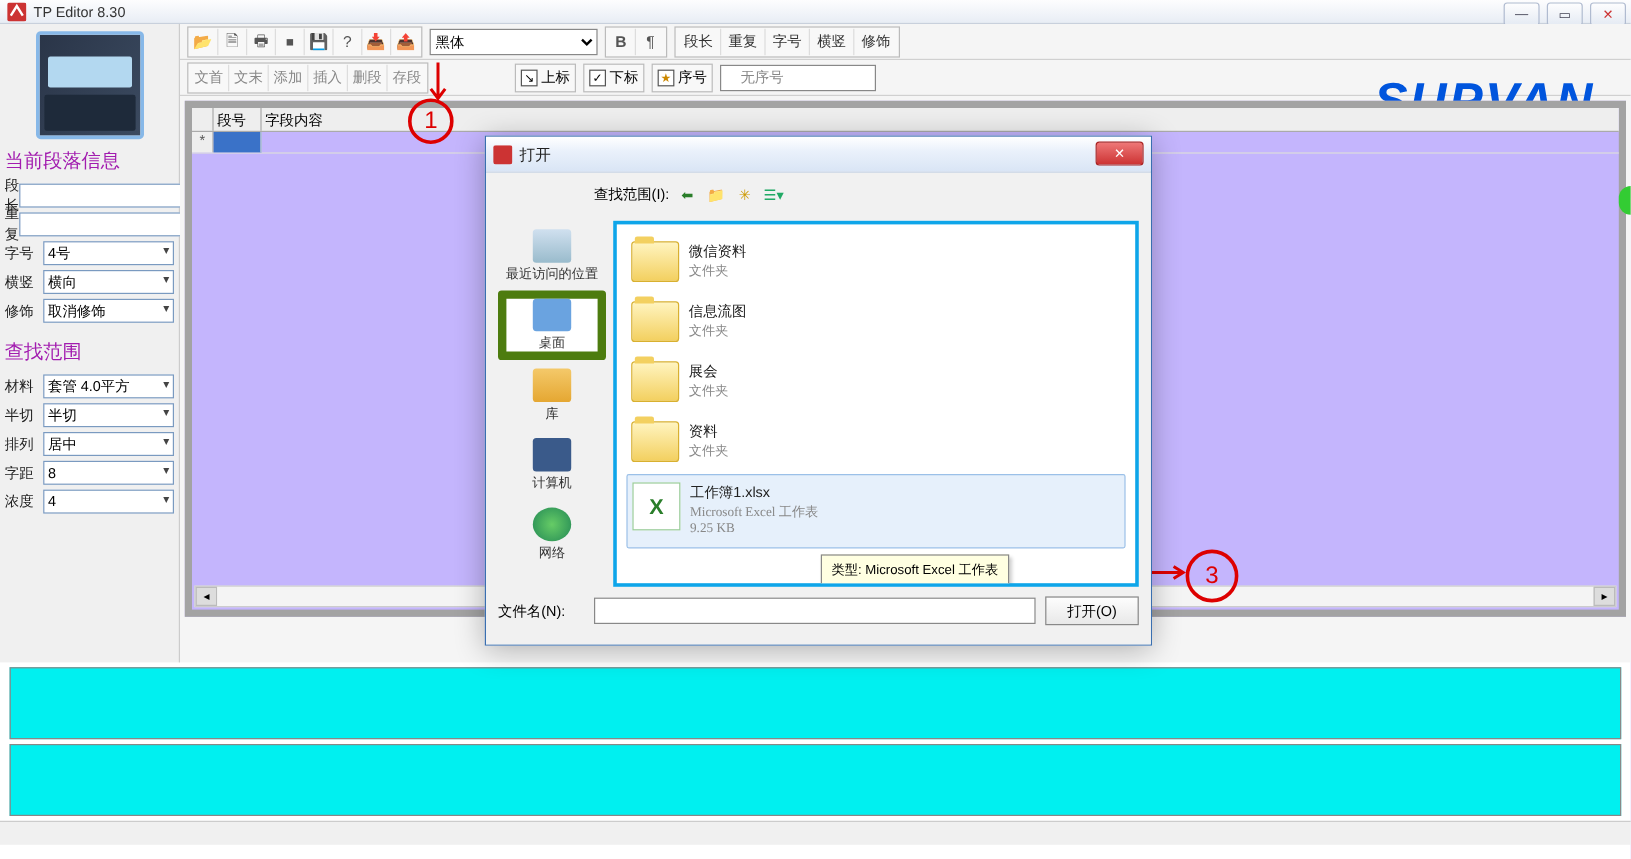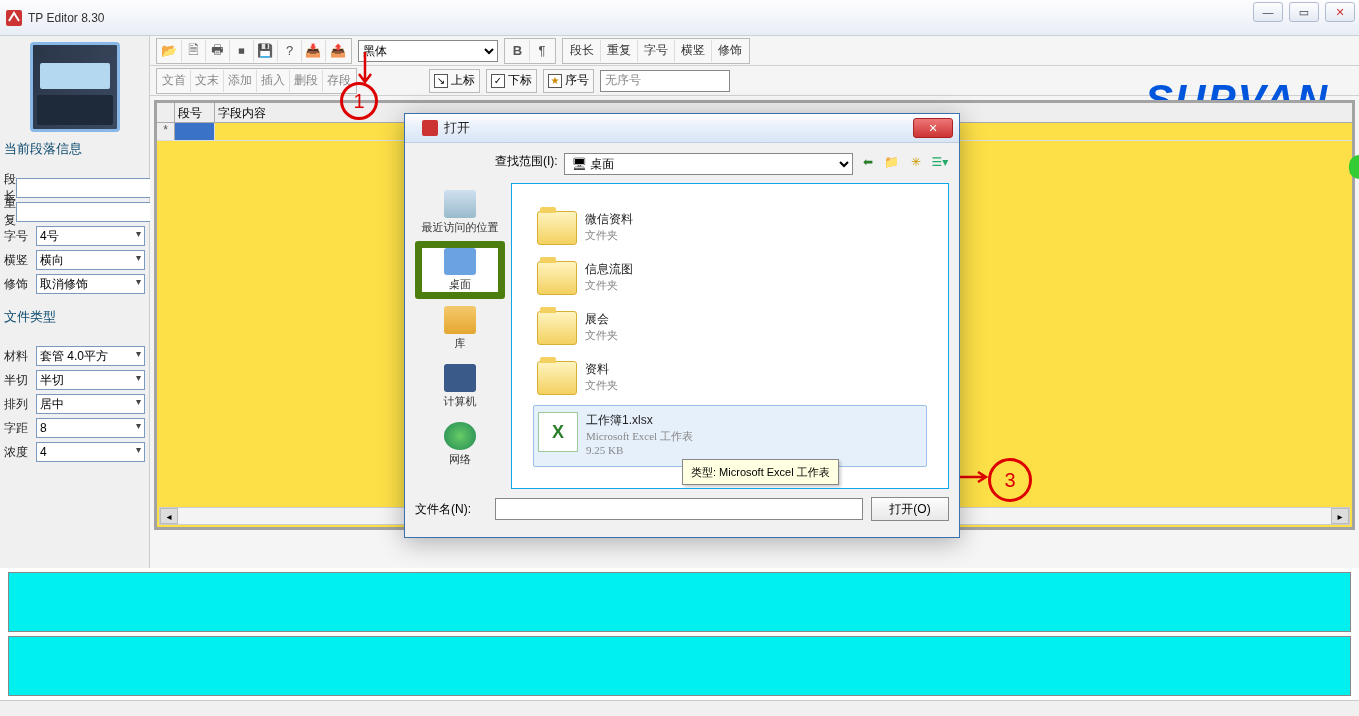--- a/index.html
+++ b/index.html
@@ -1,92 +1,92 @@
 <!DOCTYPE html>
 <html><head>
 <meta charset="utf-8">
 <style>
 * { box-sizing: border-box; margin: 0; padding: 0; }
 body { font-family: "Microsoft YaHei", SimSun, Arial, sans-serif; font-size: 12px; background: #fff; width: 1359px; height: 716px; overflow: hidden; position: relative; }
 
-.titlebar { height: 36px; background: linear-gradient(#fdfdfe, #e8edf5); border-bottom: 1px solid #c8d0dc; display: flex; align-items: center; padding: 0 6px; position: relative; }
+.titlebar { height: 20px; background: linear-gradient(#fdfdfe, #e8edf5); border-bottom: 1px solid #c8d0dc; display: flex; align-items: center; padding: 0 6px; position: relative; }
 .titlebar .app-icon { width: 16px; height: 16px; margin-right: 6px; }
 .titlebar .title { color: #333; }
 .win-controls { position: absolute; right: 4px; top: 2px; display: flex; gap: 6px; }
 .win-btn { width: 30px; height: 20px; border: 1px solid #b0bbd0; border-radius: 3px; background: linear-gradient(#fdfdfe,#e4eaf3); display: flex; align-items: center; justify-content: center; font-size: 11px; color: #445; }
 .win-btn.close { color: #c33; }
 
 .main-row { display: flex; height: 532px; }
 .left-pane { width: 150px; background: #f0f0f0; border-right: 1px solid #ccc; padding: 4px; }
 .device-img { width: 90px; height: 90px; background: linear-gradient(120deg,#2a3548,#3b4a60); border: 3px solid #87b8e8; border-radius: 4px; margin: 2px auto 6px; display:flex; flex-direction:column; justify-content:flex-end; align-items:center; }
 .device-img .screen { width: 70px; height: 26px; background:#b3d8f0; margin-bottom:6px; border-radius:2px; }
 .device-img .kbd { width:76px; height:30px; background:#1e2a3a; border-radius:2px; margin-bottom:4px; }
-.section-header { color: #0c4a6e; font-size: 13px; padding: 2px 0 20px; }
+.section-header { color: #a21caf; font-size: 16px; padding: 2px 0 8px; }
 .form-row { display: flex; align-items: center; margin-bottom: 4px; height: 20px; }
 .form-row label { width: 32px; color: #222; }
 .form-row input, .form-row select { flex: 1; height: 20px; border: 1px solid #7a9ac0; font-size: 12px; padding: 0 3px; background:#fff; }
 .form-row input.num { text-align: right; }
 select.drop { appearance: none; background: #fff; }
 .drop-wrap { position:relative; flex:1;border-radius:10px; }
 .drop-wrap::after { content:"▾"; position:absolute; right:4px; top:2px; font-size:10px; color:#444; pointer-events:none; }
 .drop-wrap select { width:100%; }
 
 .right-pane { flex: 1; position: relative; background: #f5f5f5; }
 .toolbar-row { height: 30px; background: #f5f5f5; border-bottom: 1px solid #d0d0d0; display: flex; align-items: center; padding: 2px 6px; gap: 6px; }
 .tb-group { display:flex; border:1px solid #bbb; background:#f8f8f8; padding:1px; }
 .tb-btn { width: 24px; height: 22px; border: none; background: transparent; display:flex; align-items:center; justify-content:center; font-size:13px; color:#555; border-right:1px solid #ddd; }
 .tb-btn:last-child { border-right:none; }
 .tb-btn.txt { width:auto; min-width:28px; padding:0 4px; font-size:12px; color:#888; }
 .tb-btn.wide { width:auto; padding:0 6px; font-size:12px; color:#333; }
 .font-select { width:140px; height:22px; border:1px solid #888; font-size:12px; background:#fff; }
 .checkbox-group { display:flex; align-items:center; gap:3px; border:1px solid #bbb; padding:1px 4px; height:24px; background:#f8f8f8; }
 .checkbox-group .cb { width:14px; height:14px; border:1px solid #555; display:inline-flex; align-items:center; justify-content:center; font-size:10px; background:#fff; }
-.seq-input { width:130px; height:22px; border:1px solid #888; font-size:12px; padding:0 4px; color:#888; }
+.seq-input { width:130px; height:22px; border:1px solid #888; font-size:12px; padding:0 16px; color:#888; }
 .brand { position:absolute; right:30px; top:40px; font-family: Arial Black, Arial; font-size:42px; font-style:italic; color:#0055dd; font-weight:bold; letter-spacing:2px; }
 
-.grid-area { margin: 4px; border:3px solid #a3a3a3; background:#fde047; height: 430px; position:relative; }
+.grid-area { margin: 4px; border:6px solid #a3a3a3; background:#c4b5fd; height: 430px; position:relative; }
 .grid-header { display:flex; height:20px; background:#eee; border-bottom:1px solid #aaa; }
 .grid-header .col0 { width:18px; border-right:1px solid #aaa; }
 .grid-header .col1 { width:40px; border-right:1px solid #aaa; padding:2px 3px; }
 .grid-header .col2 { flex:1; padding:2px 3px; }
 .grid-body-row { display:flex; height:18px; border-bottom:1px solid #ddd; }
 .grid-body-row .c0 { width:18px; border-right:1px solid #aaa; background:#eee; text-align:center; color:#555; }
 .grid-body-row .c1 { width:40px; border-right:1px solid #ddd; background:#3a72c8; }
 .grid-body-row .c2 { flex:1; }
 .hscroll { position:absolute; bottom:2px; left:2px; right:2px; height:18px; background:#eee; border:1px solid #ccc; display:flex; }
 .hscroll .arr { width:18px; background:#ddd; border:1px solid #bbb; text-align:center; font-size:10px; line-height:16px; }
 .hscroll .track { flex:1; background:#f4f4f4; }
 
 .preview-strip { height:60px; background:#00f0f0; margin:4px 8px; border:1px solid #888; }
 .statusbar { height:20px; background:#f0f0f0; border-top:1px solid #ccc; }
 
 .callout { position:absolute; border:3px solid #d00; border-radius:22px; display:flex; align-items:center; justify-content:center; font-size:20px; color:#d00; background:transparent; pointer-events:none; }
 .arrow-svg { position:absolute; pointer-events:none; }
 
 
 .dialog { position:absolute; left:404px; top:113px; width:556px; height:425px; background:#fff; border:1px solid #3a6fb0; box-shadow:0 4px 24px rgba(0,0,0,.3); display:flex; flex-direction:column; z-index:10; }
-.dlg-title { height:30px; background:linear-gradient(#fff,#eaf1fb 40%,#d9e5f5); border-bottom:1px solid #c0cee2; display:flex; align-items:center; padding:0 17px; }
+.dlg-title { height:30px; background:linear-gradient(#fff,#eaf1fb 40%,#d9e5f5); border-bottom:1px solid #c0cee2; display:flex; align-items:center; padding:0 6px; }
 .dlg-title .icon { width:16px; height:16px; margin-right:6px; }
 .dlg-title .txt { font-size:13px; color:#222; }
 .dlg-close { position:absolute; right:6px; top:4px; width:40px; height:20px; background:linear-gradient(#e77,#c33); border:1px solid #a22; border-radius:3px; color:#fff; display:flex; align-items:center; justify-content:center; font-size:11px; }
 .dlg-body { flex:1; background:#f1f1f1; padding:10px; display:flex; flex-direction:column; }
 .dlg-top-row { display:flex; gap:6px; height:24px; margin-left:80px; margin-bottom:6px; }
 .dlg-top-row label { font-size:12px; }
 .loc-select { flex:1; height:22px; border:1px solid #888; background:#fff; font-size:12px; padding:0 3px; }
 .nav-icon { width:18px; height:18px; display:flex; align-items:center; justify-content:center; color:#2a6; }
 .dlg-center { flex:1; display:flex; }
 .places { width:90px; display:flex; flex-direction:column; }
 .place-item { height:58px; display:flex; flex-direction:column; align-items:center; justify-content:center; gap:2px; font-size:11px; color:#333; border:1px solid transparent; }
 .place-item.selected { background:#fff; border:7px solid #4d7c0f; border-radius:3px; }
 .place-icon { width:32px; height:28px; background:#6aa3e0; border-radius:3px; }
 .place-icon.recent { background:linear-gradient(#d0e0ef,#9bc); }
 .place-icon.lib { background:linear-gradient(#f4c96a,#e5a732); }
 .place-icon.pc { background:#3a5a8a; }
 .place-icon.net { background:radial-gradient(circle,#6c6,#285); border-radius:50%; }
-.file-area { flex:1; background:#fff; border:1px solid #0ea5e9; margin-left:6px; padding:21px; overflow:hidden; position:relative; }
+.file-area { flex:1; background:#fff; border:3px solid #0ea5e9; margin-left:6px; padding:8px; overflow:hidden; position:relative; }
 .file-item { display:flex; align-items:flex-start; gap:8px; padding:6px 4px 10px; }
 .folder-icon { width:40px; height:34px; background:linear-gradient(#fff4c0,#f3d060); border-radius:3px; border:1px solid #d8b030; position:relative; flex-shrink:0; }
 .folder-icon::before { content:""; position:absolute; top:-5px; left:2px; width:16px; height:6px; background:#f3d060; border-radius:2px 2px 0 0; }
 .xls-icon { width:40px; height:40px; background:#fff; border:1px solid #9c9; flex-shrink:0; display:flex; align-items:center; justify-content:center; font-size:18px; color:#2a7e2a; font-weight:bold; }
 .file-meta .name { font-size:12px; color:#222; }
 .file-meta .sub { font-size:11px; color:#888;font-family:Liberation Serif, serif; }
 .file-item.selected { background:#e6f0fb; border:1px solid #9bc0e8; border-radius:2px; }
 .tooltip { position:absolute; left:170px; top:275px; background:#ffffe1; border:1px solid #888; padding:4px 8px; font-size:11px; line-height:16px; box-shadow:2px 2px 3px rgba(0,0,0,.2); z-index:5; }
 .dlg-bottom { margin-top:8px; }
 .dlg-row2 { display:flex; align-items:center; gap:8px; margin-bottom:6px; height:24px; }
@@ -133,21 +133,21 @@
       </div>
     <div class="form-row">
         <label>横竖</label>
         <div class="drop-wrap"><select class="drop"><option>横向</option></select></div>
       </div>
     <div class="form-row">
         <label>修饰</label>
         <div class="drop-wrap"><select class="drop"><option>取消修饰</option></select></div>
       </div>
     <div style="height:8px"></div>
-    <div class="section-header">文件类型</div>
+    <div class="section-header">查找范围</div>
     <div class="form-row">
         <label>材料</label>
         <div class="drop-wrap"><select class="drop"><option>套管 4.0平方</option></select></div>
       </div>
     <div class="form-row">
         <label>半切</label>
         <div class="drop-wrap"><select class="drop"><option>半切</option></select></div>
       </div>
     <div class="form-row">
         <label>排列</label>
@@ -246,21 +246,20 @@
   <div class="dlg-title">
     <svg class="icon" viewBox="0 0 16 16">
         <rect width="16" height="16" fill="#c33" rx="2"></rect>
       </svg>
     <span class="txt">打开</span>
     <div class="dlg-close">✕</div>
   </div>
   <div class="dlg-body">
     <div class="dlg-top-row">
       <label>查找范围(I):</label>
-      <select class="loc-select"><option>🖥 <span>桌面</span></option></select>
       <span class="nav-icon" style="color:#2a7e2a">⬅</span>
       <span class="nav-icon" style="color:#c90">📁</span>
       <span class="nav-icon" style="color:#c90">✳</span>
       <span class="nav-icon">☰▾</span>
     </div>
     <div class="dlg-center">
       <div class="places">
         <div class="place-item">
             <div class="place-icon recent"></div>
             <span>最近访问的位置</span>

